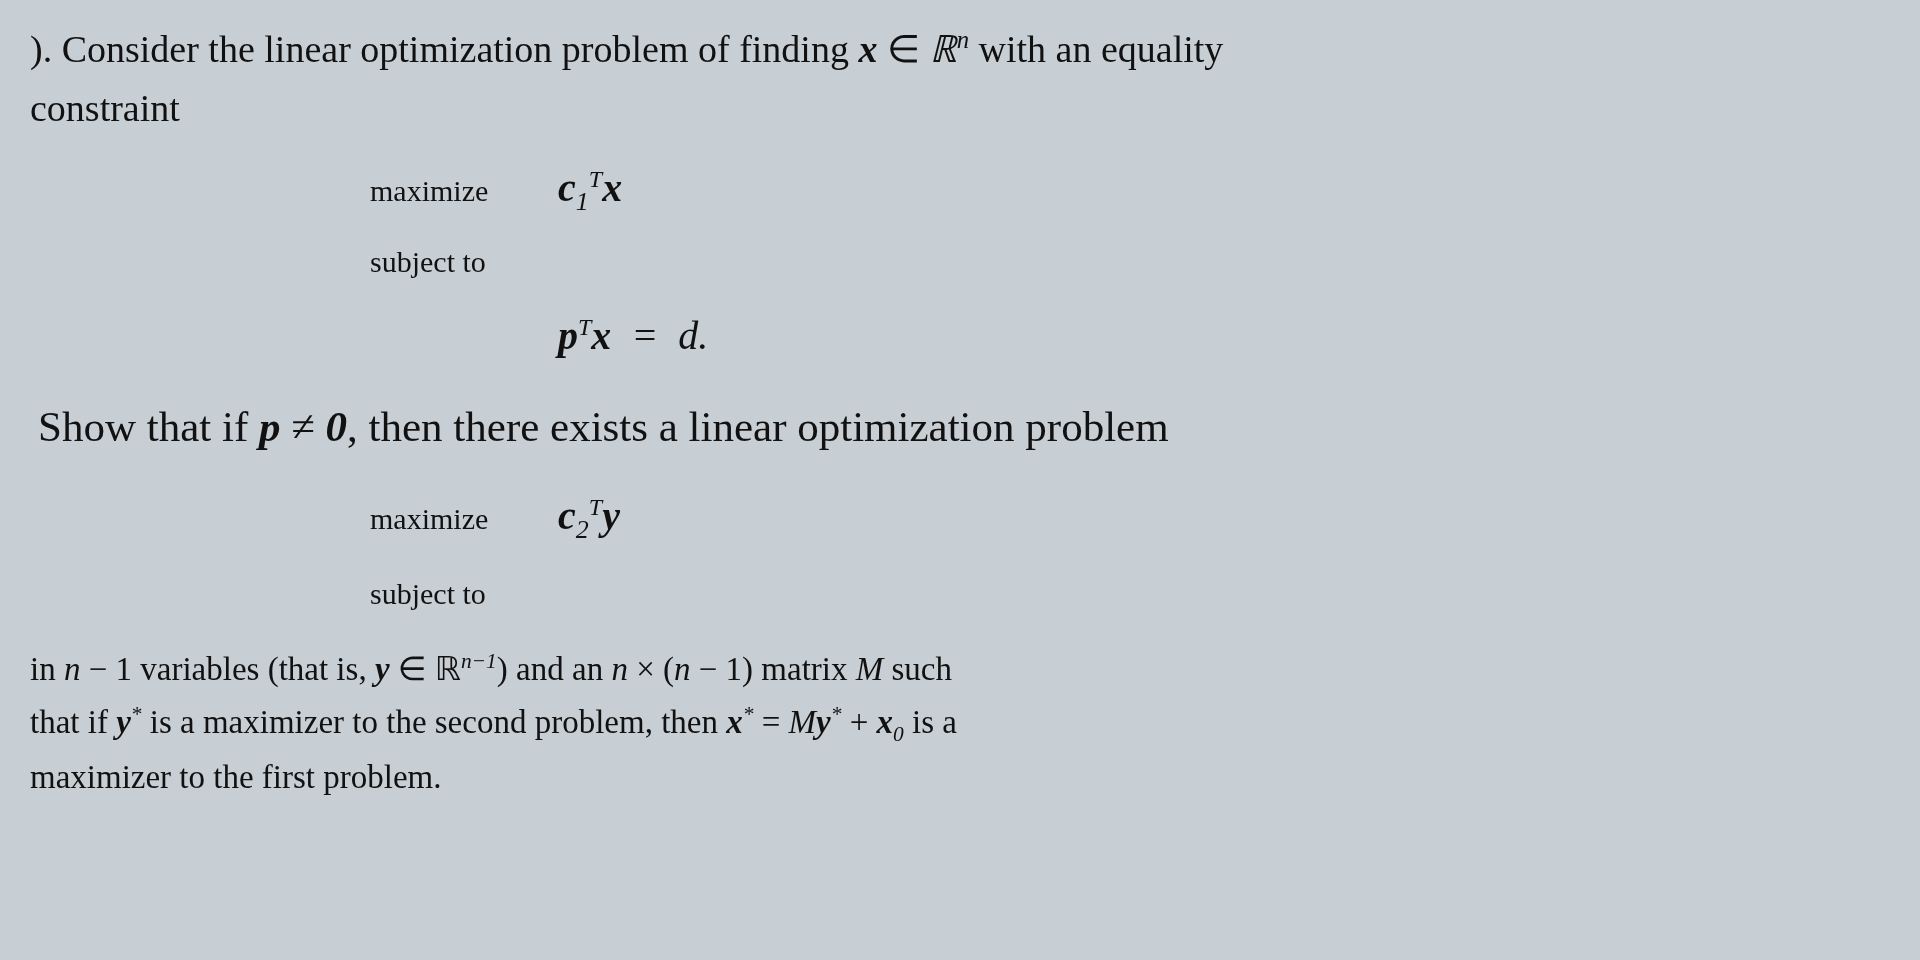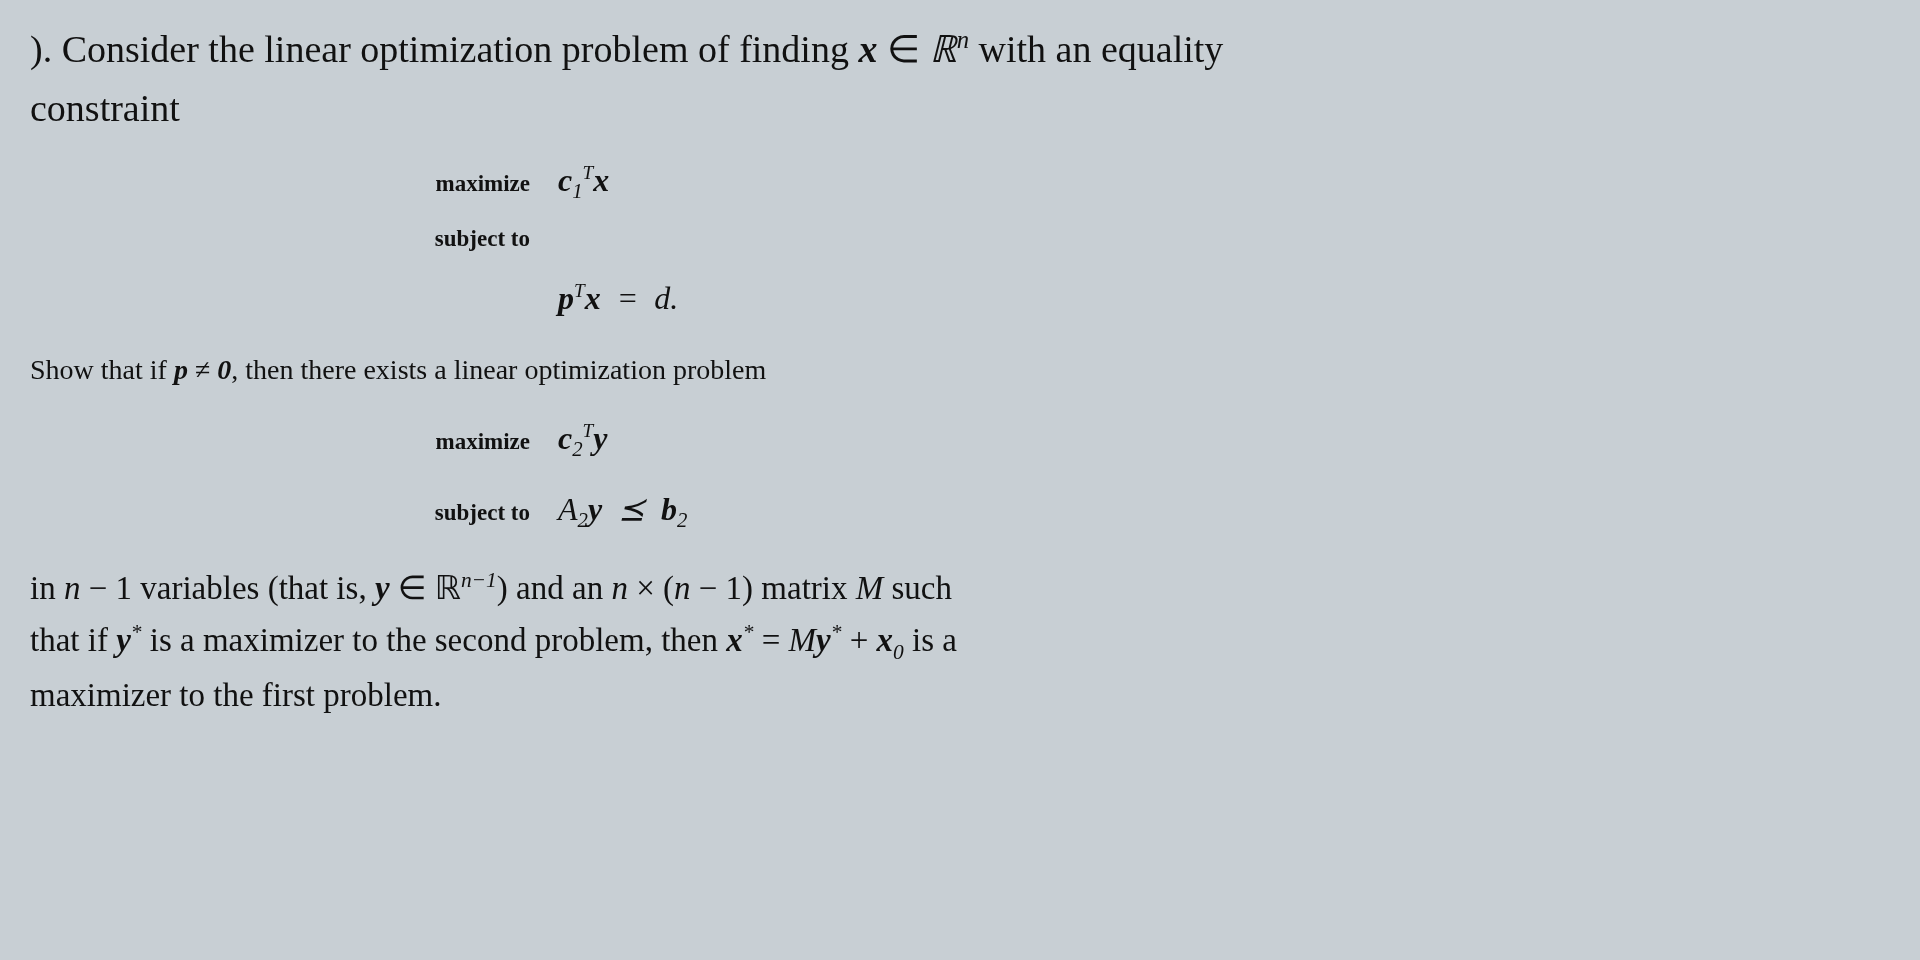--- a/index.html
+++ b/index.html
@@ -38,32 +38,30 @@
 
     .opt-row {
       display: flex;
       align-items: baseline;
       gap: 28px;
       margin-bottom: 4px;
     }
 
     .opt-label {
       min-width: 160px;
-      text-align: right;
-      font-size: 23px;
-      font-weight: bold;
+      font-size: 30px;
     }
 
     .opt-expr {
-      font-size: 32px;
+      font-size: 40px;
     }
 
     .show-statement {
-      font-size: 28px;
-      margin: 18px 0 14px 0;
+      font-size: 43px;
+      margin: 18px 0 14px 8px;
       line-height: 1.55;
     }
 
     .optimization-block2 {
       margin: 10px 0 18px 0;
       padding-left: 340px;
       line-height: 2.1;
     }
 
     .conclusion-text {
@@ -147,25 +145,20 @@
 
   <div class="optimization-block2">
     <div class="opt-row">
       <span class="opt-label">maximize</span>
       <span class="opt-expr math">
         <span class="math bold-sym">c</span><sub>2</sub><sup class="transpose-sup">T</sup><span class="math bold-sym">y</span>
       </span>
     </div>
     <div class="opt-row">
       <span class="opt-label">subject to</span>
-      <span class="opt-expr math">
-        <span class="math italic">A</span><sub>2</sub><span class="math bold-sym">y</span>
-        &nbsp;⪯&nbsp;
-        <span class="math bold-sym">b</span><sub>2</sub>
-      </span>
     </div>
   </div>
 
   <div class="conclusion-text">
     in <span class="math">n</span> − 1 variables (that is,
     <span class="math bold-sym">y</span> ∈ ℝ<sup><span class="math">n</span>−1</sup>)
     and an <span class="math">n</span> × (<span class="math">n</span> − 1) matrix
     <span class="math">M</span> such<br>
     that if <span class="math bold-sym">y</span><sup>*</sup> is a maximizer to the second problem, then
     <span class="math bold-sym">x</span><sup>*</sup> = <span class="math">M</span><span class="math bold-sym">y</span><sup>*</sup>

